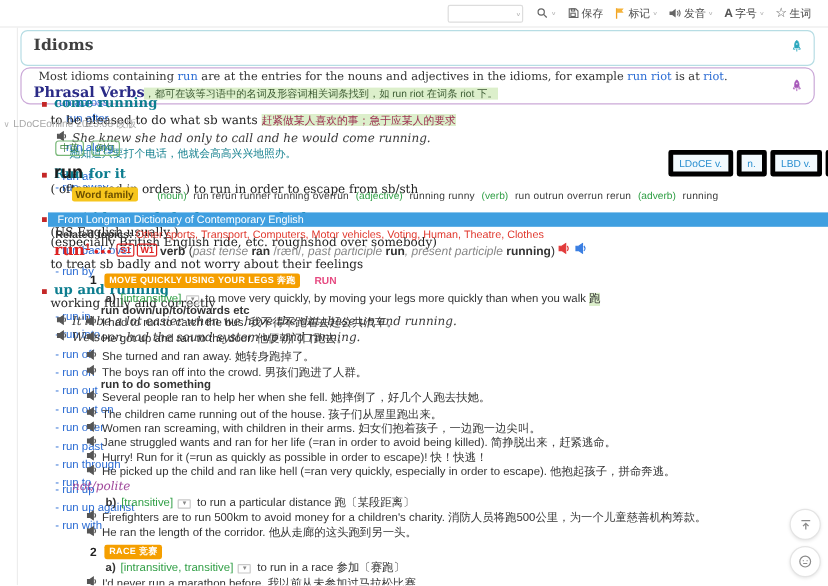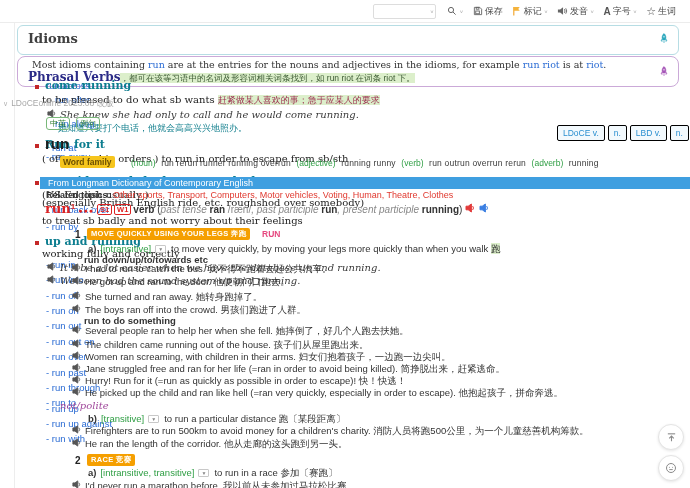--- a/index.html
+++ b/index.html
@@ -61,21 +61,21 @@
   .oald-zh{position:absolute;font-size:9px;color:#15808f;white-space:nowrap;}
   .oald-lbl{position:absolute;font-size:10px;font-style:italic;color:#a0489b;
             font-family:"DejaVu Serif",serif;white-space:nowrap;}
 
   
   .dict-label{position:absolute;left:3px;top:98px;font-size:8.5px;color:#a8a8a8;white-space:nowrap;}
   .dict-label .chev{font-size:7px;margin-right:3px;}
   .mini-btn{position:absolute;border:1px solid #79b879;border-radius:3px;color:#2f7d32;
             font-size:8px;padding:0 3px;line-height:11px;background:transparent;cursor:pointer;}
   .tabs{position:absolute;left:557px;top:125px;display:flex;gap:3px;z-index:15;}
-  .tab{border:1px solid #000000;background:#f2f9fd;color:#2a8fd0;font-size:8.5px;
+  .tab{border:4px solid #000000;background:#f2f9fd;color:#2a8fd0;font-size:8.5px;
        padding:2px 5px;border-radius:2px;cursor:pointer;white-space:nowrap;}
 
   .big-head{position:absolute;left:45px;top:135px;font-size:15px;font-weight:bold;color:#1d1d1d;}
   .wf-chip{position:absolute;left:60px;top:156px;background:#f6c51d;color:#6b4f00;
            font-size:8.5px;font-weight:bold;padding:1px 3px;border-radius:2px;}
   .wf-line{position:absolute;left:128px;top:158px;font-size:8.5px;white-space:nowrap;}
   .wf-line .pos{color:#2f9e44;margin:0 3px;}
   .wf-line .w{font-weight:normal;color:#3a3a3a;letter-spacing:.2px;}
   .src-bar{position:absolute;left:40px;top:177px;width:650px;height:12px;background:#3f9fe0;
            color:#fff;font-size:9px;line-height:12px;padding-left:8px;box-sizing:border-box;white-space:nowrap;}
@@ -338,21 +338,21 @@
             <path d="M1 3.2h2.2L6.4 1v8L3.2 6.8H1z"></path>
             <path d="M7.6 3a3 3 0 0 1 0 4" fill="none" stroke-width="1"></path>
           </svg></span><span>The children came running out of the house. 孩子们从屋里跑出来。</span></span>
     <span class="ex" style="left:72px;top:351px"><span class="spk"><svg width="9" height="9" viewBox="0 0 10 10">
             <path d="M1 3.2h2.2L6.4 1v8L3.2 6.8H1z"></path>
             <path d="M7.6 3a3 3 0 0 1 0 4" fill="none" stroke-width="1"></path>
           </svg></span><span>Women ran screaming, with children in their arms. 妇女们抱着孩子，一边跑一边尖叫。</span></span>
     <span class="ex" style="left:72px;top:363px"><span class="spk"><svg width="9" height="9" viewBox="0 0 10 10">
             <path d="M1 3.2h2.2L6.4 1v8L3.2 6.8H1z"></path>
             <path d="M7.6 3a3 3 0 0 1 0 4" fill="none" stroke-width="1"></path>
-          </svg></span><span>Jane struggled free and ran for her life (=ran in order to avoid being killed). 简挣脱出来，赶紧逃命。</span></span>
+          </svg></span><span>Jane struggled wants and ran for her life (=ran in order to avoid being killed). 简挣脱出来，赶紧逃命。</span></span>
     <span class="ex" style="left:72px;top:375px"><span class="spk"><svg width="9" height="9" viewBox="0 0 10 10">
             <path d="M1 3.2h2.2L6.4 1v8L3.2 6.8H1z"></path>
             <path d="M7.6 3a3 3 0 0 1 0 4" fill="none" stroke-width="1"></path>
           </svg></span><span>Hurry! Run for it (=run as quickly as possible in order to escape)! 快！快逃！</span></span>
     <span class="ex" style="left:72px;top:387px"><span class="spk"><svg width="9" height="9" viewBox="0 0 10 10">
             <path d="M1 3.2h2.2L6.4 1v8L3.2 6.8H1z"></path>
             <path d="M7.6 3a3 3 0 0 1 0 4" fill="none" stroke-width="1"></path>
           </svg></span><span>He picked up the child and ran like hell (=ran very quickly, especially in order to escape). 他抱起孩子，拼命奔逃。</span></span>
 
     <span class="sline" style="left:88px;top:413px">

